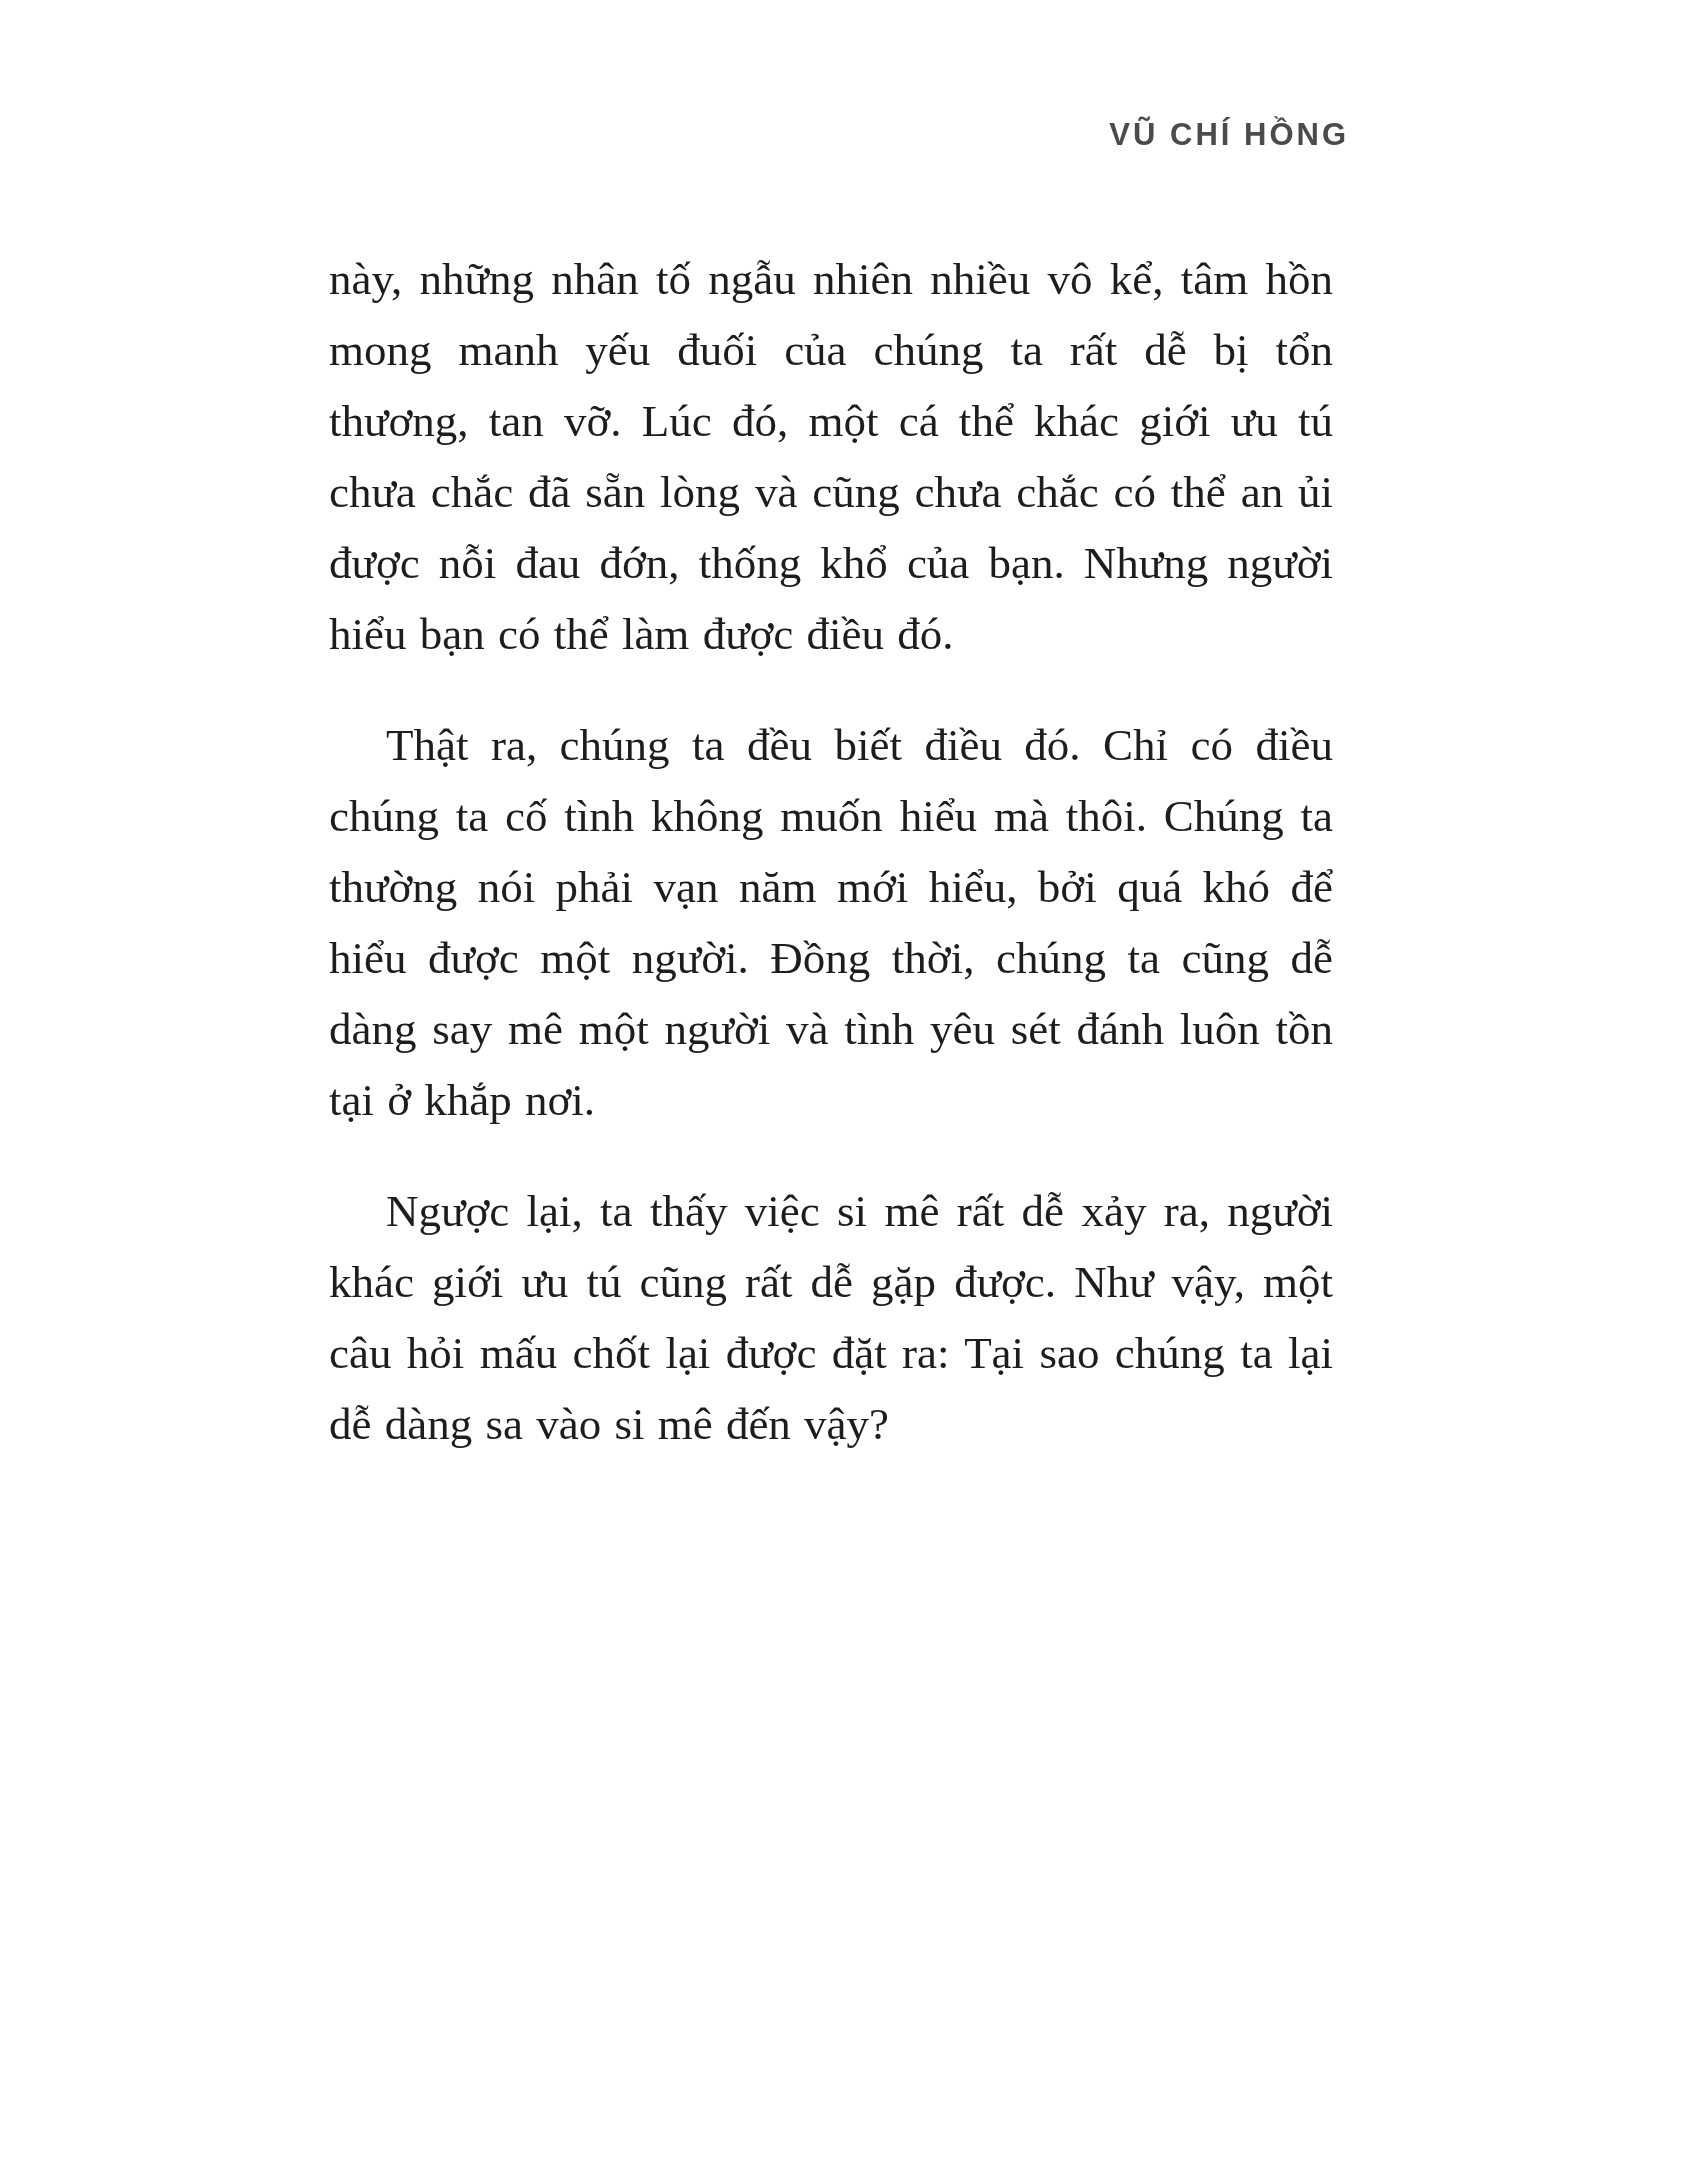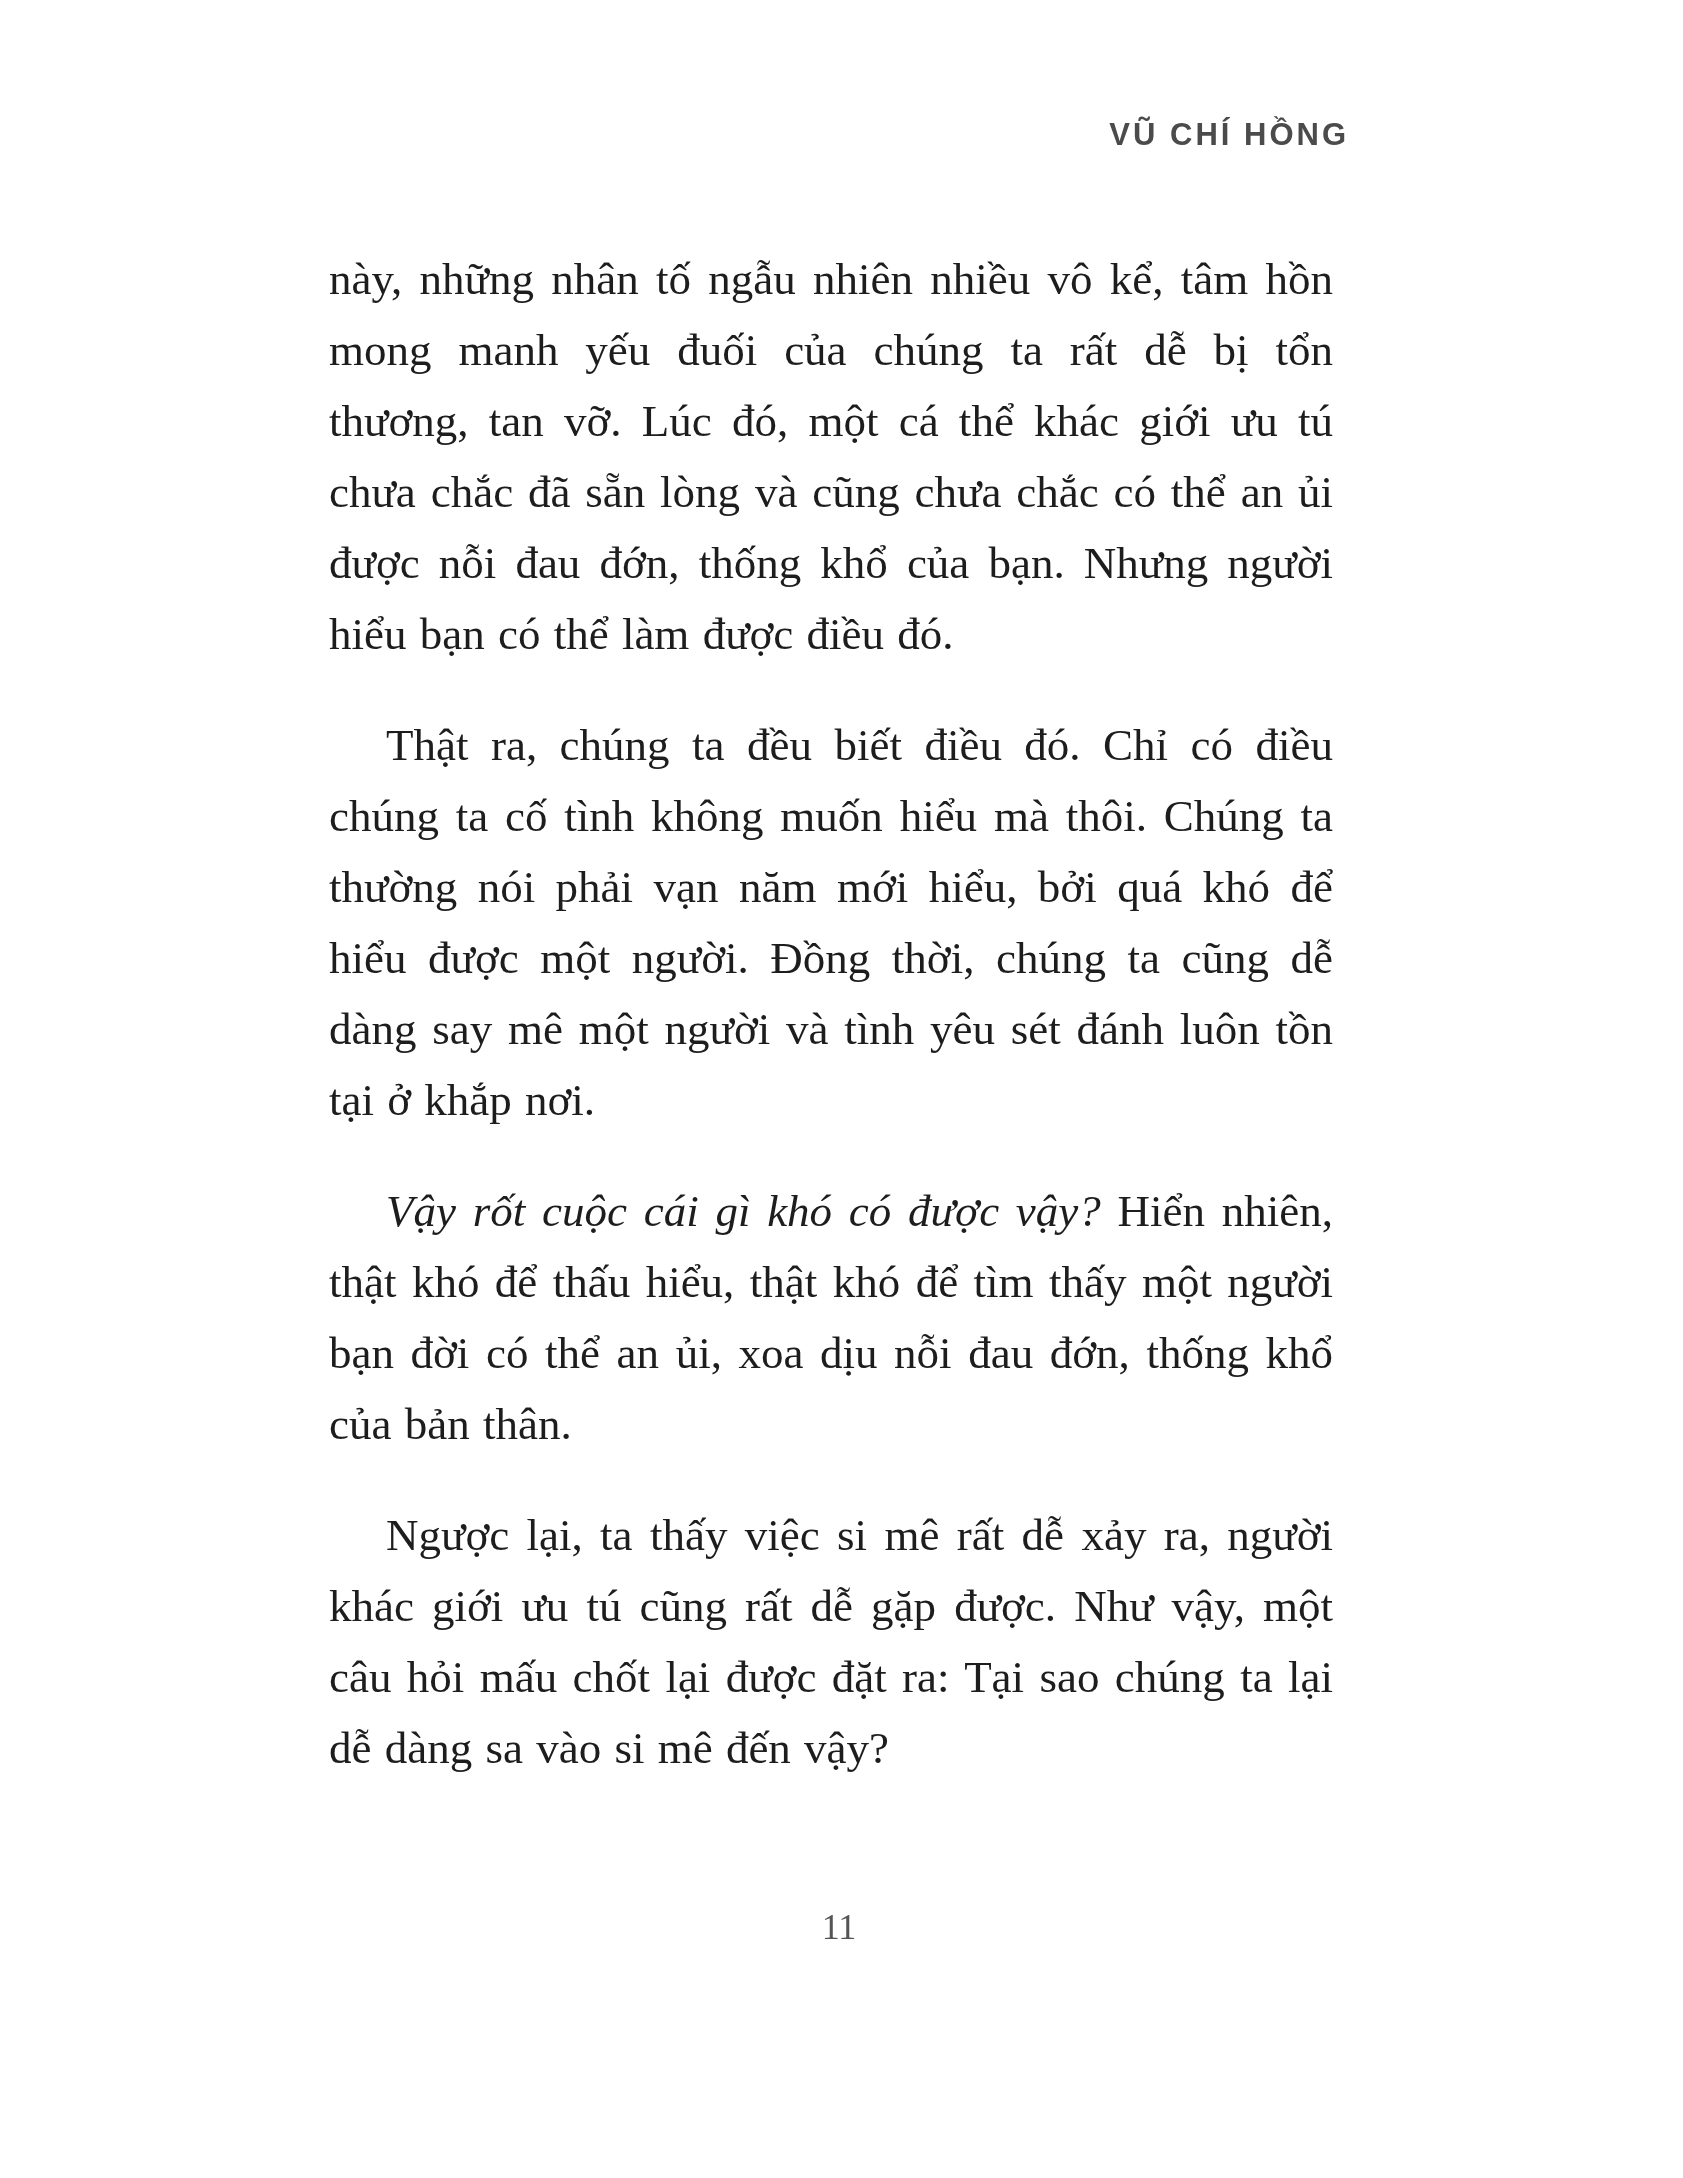--- a/index.html
+++ b/index.html
@@ -65,24 +65,20 @@
     <header class="running-header">
       <span>VŨ CHÍ HỒNG</span>
     </header>
 
     <main class="body-text">
 
       <p class="para no-indent"><em></em><span>này, những nhân tố ngẫu nhiên nhiều vô kể, tâm hồn mong manh yếu đuối của chúng ta rất dễ bị tổn thương, tan vỡ. Lúc đó, một cá thể khác giới ưu tú chưa chắc đã sẵn lòng và cũng chưa chắc có thể an ủi được nỗi đau đớn, thống khổ của bạn. Nhưng người hiểu bạn có thể làm được điều đó.</span></p>
 
       <p class="para indent"><em></em><span>Thật ra, chúng ta đều biết điều đó. Chỉ có điều chúng ta cố tình không muốn hiểu mà thôi. Chúng ta thường nói phải vạn năm mới hiểu, bởi quá khó để hiểu được một người. Đồng thời, chúng ta cũng dễ dàng say mê một người và tình yêu sét đánh luôn tồn tại ở khắp nơi.</span></p>
 
-      <p class="para indent"><em>Vậy rốt cuộc cái gì khó có được vậy?</em><span> Hiển nhiên, thật khó để thấu hiểu, thật khó để tìm thấy một người bạn đời có thể an ủi, xoa dịu nỗi đau đớn, thống khổ của bản thân.</span></p>
 
       <p class="para indent"><em></em><span>Ngược lại, ta thấy việc si mê rất dễ xảy ra, người khác giới ưu tú cũng rất dễ gặp được. Như vậy, một câu hỏi mấu chốt lại được đặt ra: Tại sao chúng ta lại dễ dàng sa vào si mê đến vậy?</span></p>
 
     </main>
   </div>
 
-  <footer class="page-footer">
-    <span>11</span>
-  </footer>
 </div>
 
 
 </body></html>

